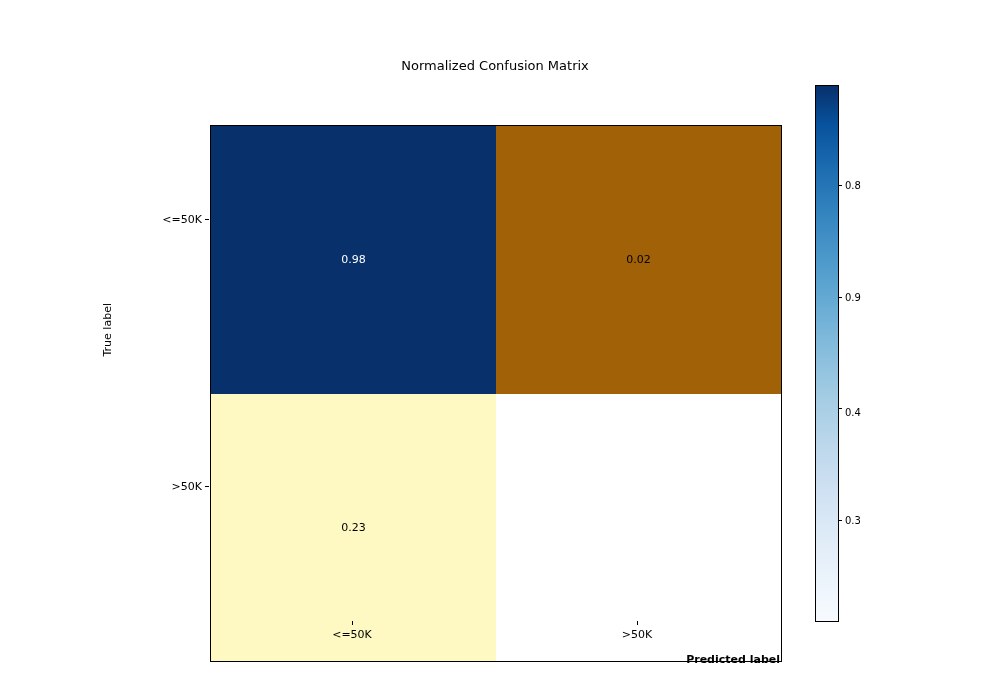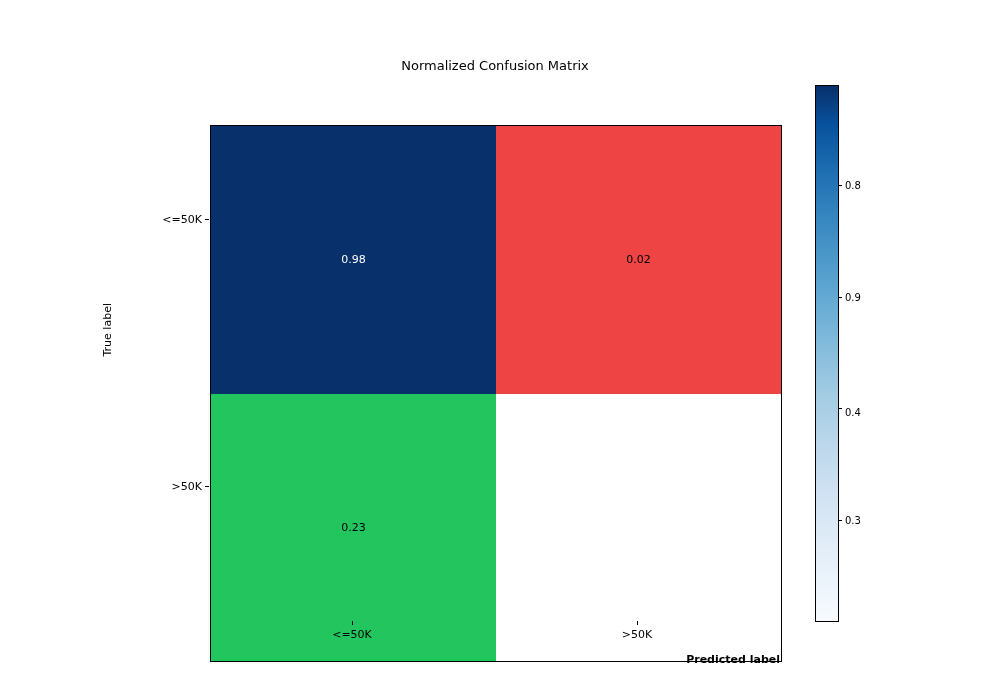--- a/index.html
+++ b/index.html
@@ -121,22 +121,22 @@
     }
   </style>
 </head>
 <body>
 
 <div class="title">Normalized Confusion Matrix</div>
 
 <div class="chart-container">
   <div class="heatmap">
     <div class="cell cell-light-text" style="background:#08316c">0.98</div>
-    <div class="cell cell-dark-text" style="background:#ef4444">0.02</div>
-    <div class="cell cell-dark-text" style="background:#22c55e">0.23</div>
+    <div class="cell cell-dark-text" style="background:#a16207">0.02</div>
+    <div class="cell cell-dark-text" style="background:#fef9c3">0.23</div>
   </div>
 </div>
 
 <div class="xtick-line" style="left:352px; top:621px;"></div>
 <div class="xtick" style="left:352px; top:628px;">&lt;=50K</div>
 <div class="xtick-line" style="left:637px; top:621px;"></div>
 <div class="xtick" style="left:637px; top:628px;">&gt;50K</div>
 
 <div class="ytick-line" style="left:205px; top:219px;"></div>
 <div class="ytick" style="right:798px; top:219px;">&lt;=50K</div>

